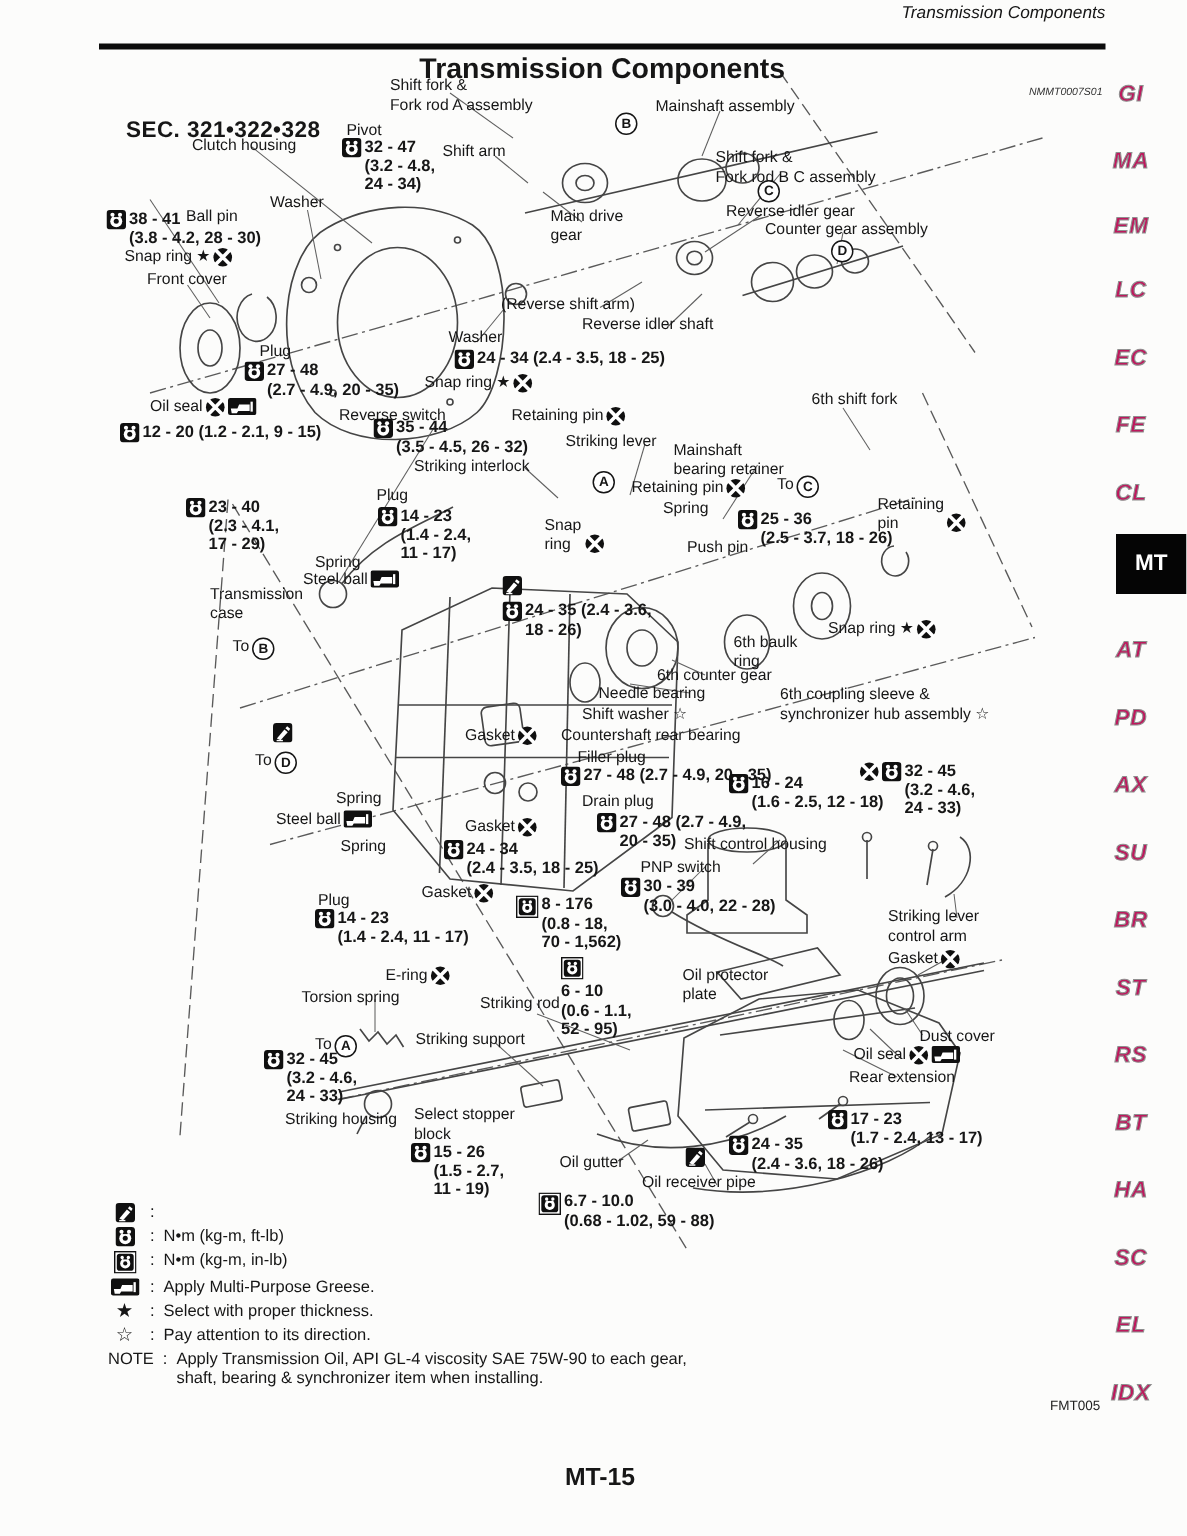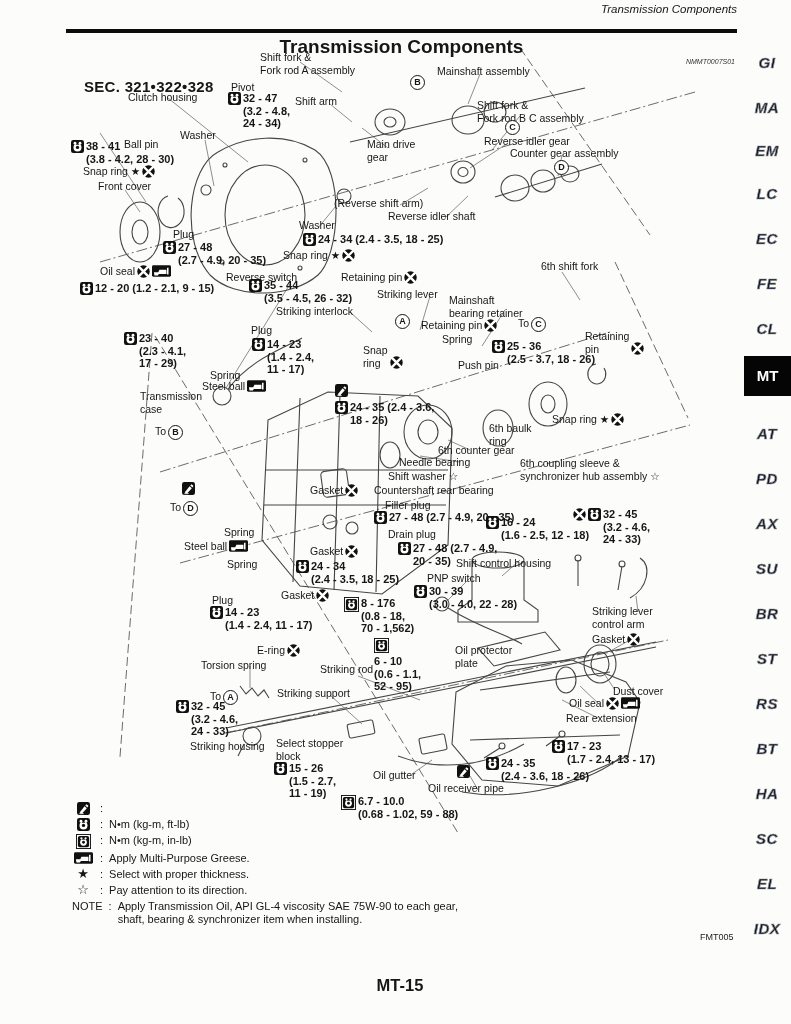--- a/index.html
+++ b/index.html
@@ -29,22 +29,22 @@
       border:1.4px solid #151515;border-radius:50%;font-size:9px;font-weight:bold;line-height:1;background:#fff;}
 
   .legend{position:absolute;left:72px;top:802px;width:500px;z-index:3;font-size:11px;line-height:13px;}
   .lrow{display:flex;gap:6px;margin-bottom:3px;align-items:flex-start;}
   .lic{width:22px;display:flex;justify-content:center;line-height:0;flex:0 0 auto;}
   .lic .star{font-size:13px;line-height:12px;}
   .lrow .note-label{flex:0 0 auto;}
   .lrow .ltext{white-space:pre-line;}
 
   .sidebar{position:absolute;right:0;top:0;width:48px;height:1024px;z-index:4;}
-  .tab{position:absolute;right:3px;width:42px;text-align:center;font-size:15px;font-weight:bold;
-       font-style:italic;color:#0f172a;-webkit-text-stroke:.7px #8f8f8f;letter-spacing:.5px;}
+  .tab{position:absolute;right:16px;width:42px;text-align:center;font-size:15px;font-weight:bold;
+       font-style:italic;color:#be185d;-webkit-text-stroke:.7px #8f8f8f;letter-spacing:.5px;}
   .tab.active{right:0;width:47px;height:40px;line-height:40px;background:#050505;color:#fff;
        -webkit-text-stroke:0;font-style:normal;letter-spacing:0;}
 </style>
 </head>
 <body>
 
 <div class="page">
 
   <div class="running-title">Transmission Components</div>
   <div class="header-rule"></div>
@@ -513,21 +513,21 @@
             <rect width="14" height="14" rx="2.5" fill="#101010"></rect>
             <circle cx="7" cy="8" r="4.3" fill="#fff"></circle>
             <circle cx="7" cy="8" r="1.8" fill="#101010"></circle>
             <rect x="5.2" y="1.5" width="3.6" height="3.6" fill="#101010"></rect>
             <circle cx="4.3" cy="3.4" r="1.5" fill="#fff"></circle>
             <circle cx="9.7" cy="3.4" r="1.5" fill="#fff"></circle>
           </svg></span><span>15 - 26
 (1.5 - 2.7,
 11 - 19)</span></div>
       <div class="lbl" style="left: 373px; top: 769px;"><span>Oil gutter</span></div>
-      <div class="lbl bold" style="left: 341px; top: 795px;"><span class="ic"><svg width="15" height="15" viewBox="0 0 16 16">
+      <div class="lbl bold" style="left: 359px; top: 795px;"><span class="ic"><svg width="15" height="15" viewBox="0 0 16 16">
             <rect x="0.5" y="0.5" width="15" height="15" fill="#fff" stroke="#101010"></rect>
             <rect x="2" y="2" width="12" height="12" rx="2" fill="#101010"></rect>
             <circle cx="8" cy="8.8" r="3.6" fill="#fff"></circle>
             <circle cx="8" cy="8.8" r="1.5" fill="#101010"></circle>
             <rect x="6.5" y="3" width="3" height="3" fill="#101010"></rect>
             <circle cx="5.8" cy="4.6" r="1.2" fill="#fff"></circle>
             <circle cx="10.2" cy="4.6" r="1.2" fill="#fff"></circle>
           </svg></span><span>6.7 - 10.0
 (0.68 - 1.02, 59 - 88)</span></div>
       <div class="lbl" style="left: 613px; top: 685px;"><span>Dust cover</span></div>

